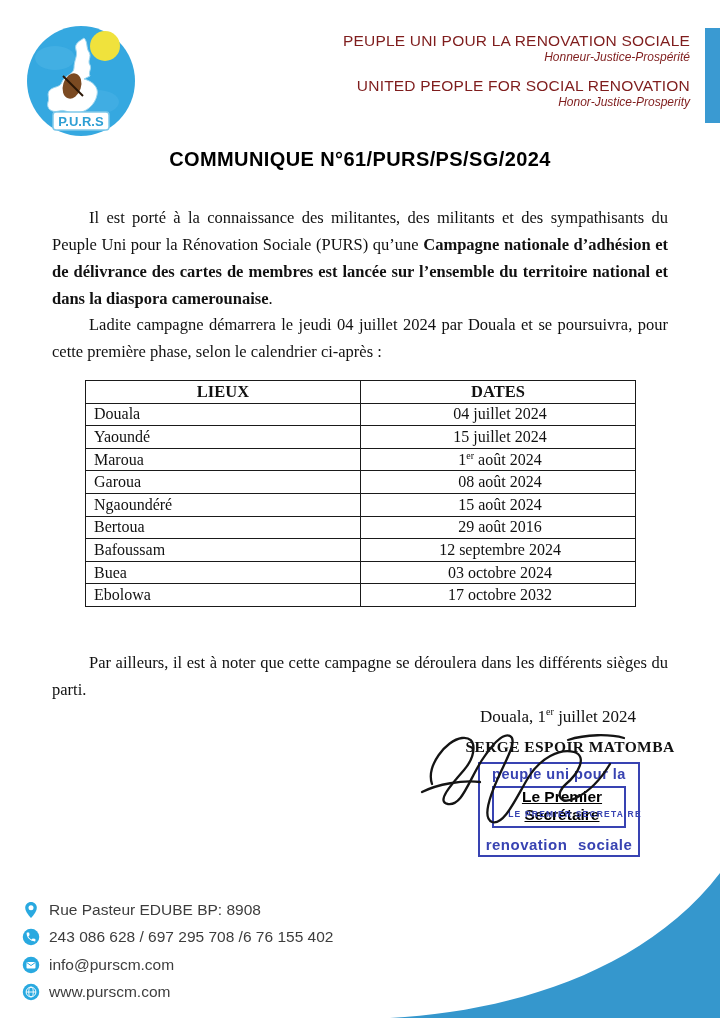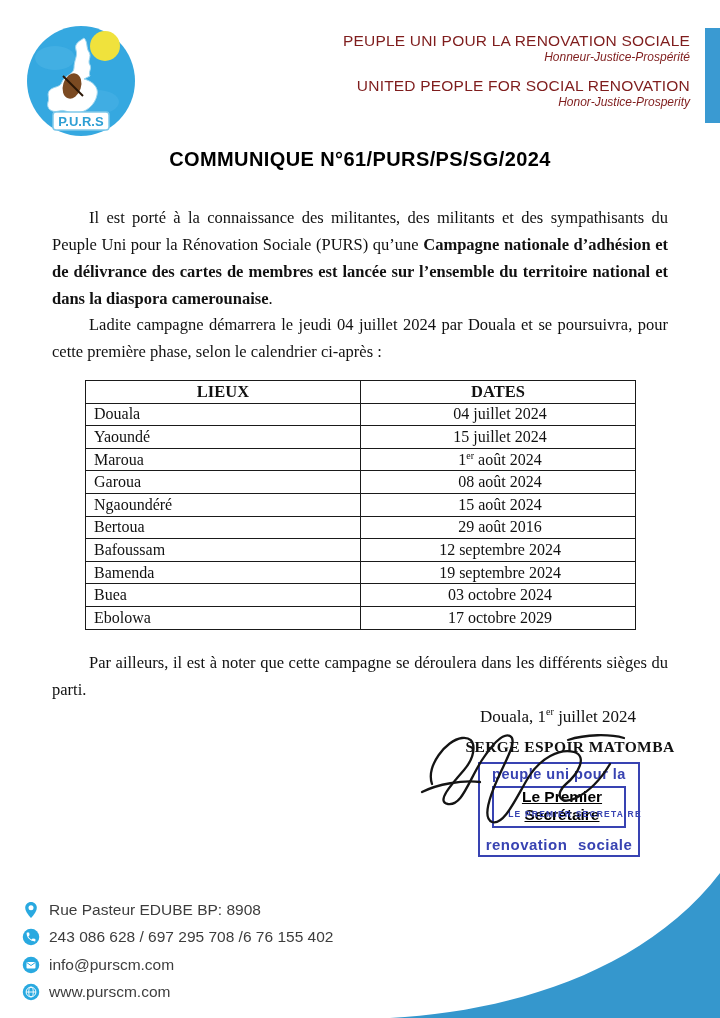--- a/index.html
+++ b/index.html
@@ -179,30 +179,26 @@
         </tr>
         <tr>
           <td class="place">Bertoua</td>
           <td class="date">29 août 2016</td>
         </tr>
         <tr>
           <td class="place">Bafoussam</td>
           <td class="date">12 septembre 2024</td>
         </tr>
         <tr>
-          <td class="place">Bamenda</td>
-          <td class="date">19 septembre 2024</td>
-        </tr>
-        <tr>
           <td class="place">Buea</td>
           <td class="date">03 octobre 2024</td>
         </tr>
         <tr>
           <td class="place">Ebolowa</td>
-          <td class="date">17 octobre 2029</td>
+          <td class="date">17 octobre 2032</td>
         </tr>
       </tbody>
   </table>
 
   <p class="para p3">Par ailleurs, il est à noter que cette campagne se déroulera dans les différents sièges du parti.</p>
 
   <div class="date-line" id="date-line">Douala, 1<sup>er</sup> juillet 2024</div>
 
   <div class="sig-name">SERGE ESPOIR MATOMBA</div>
 

